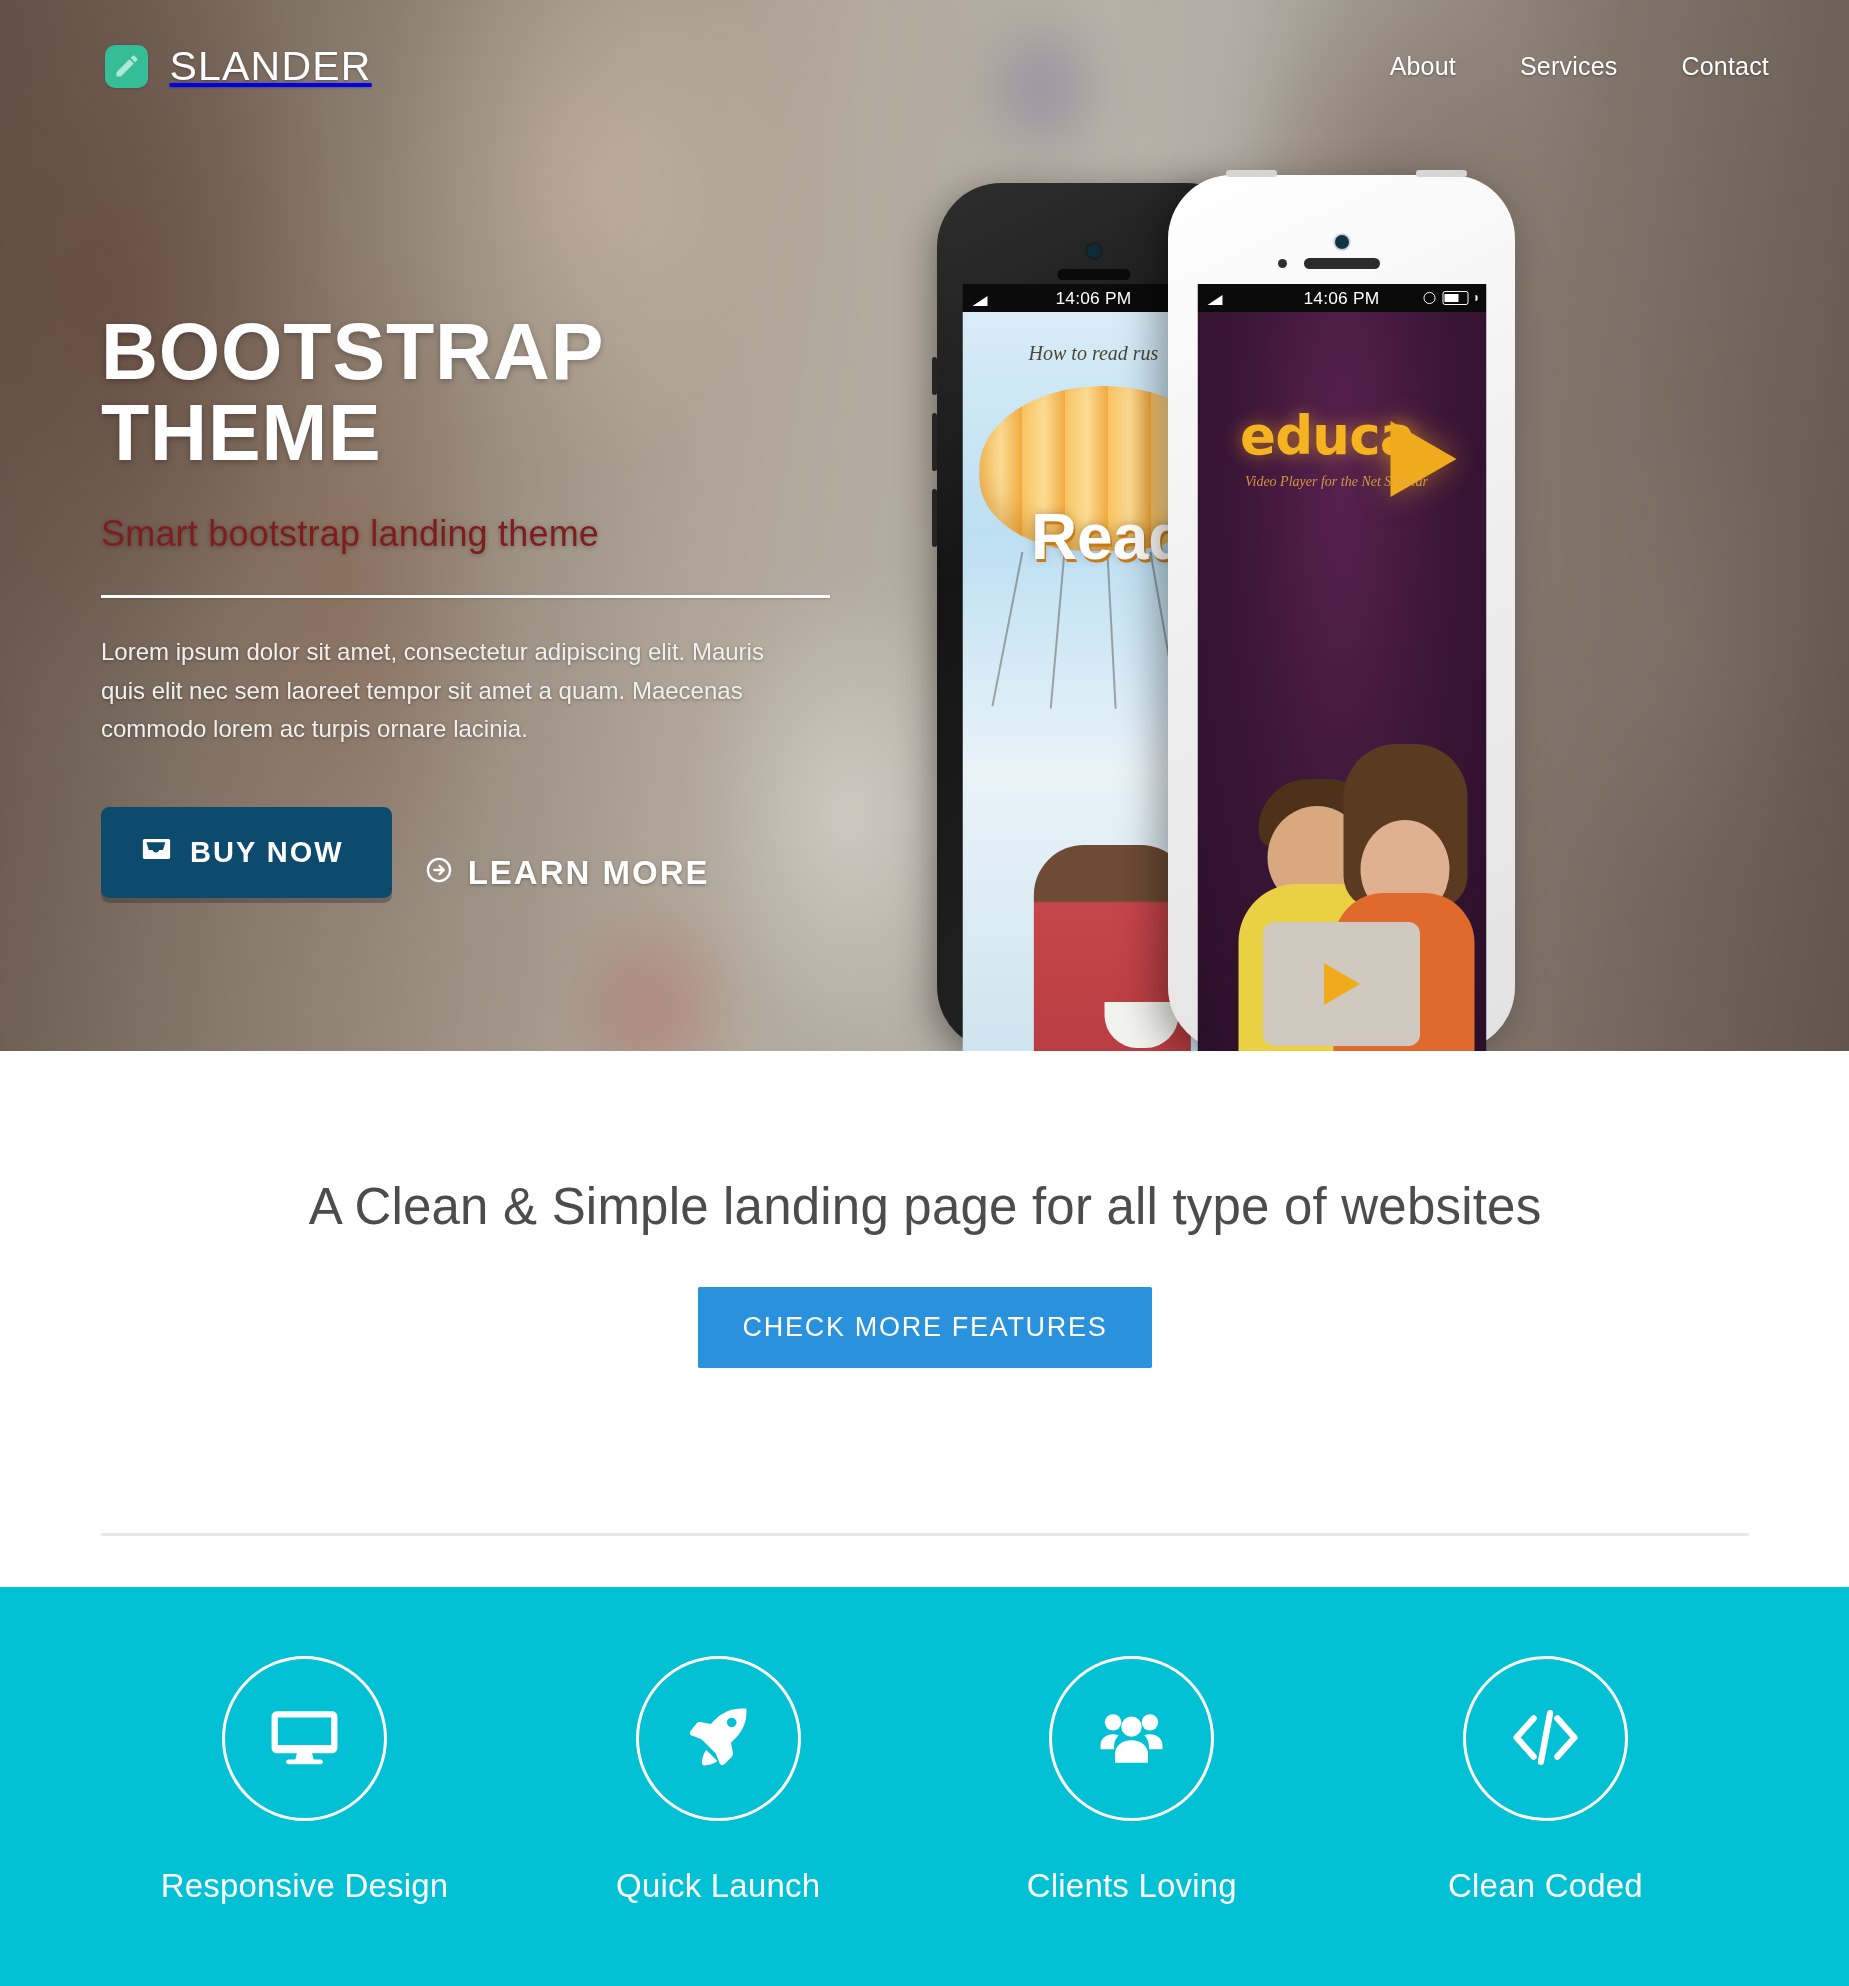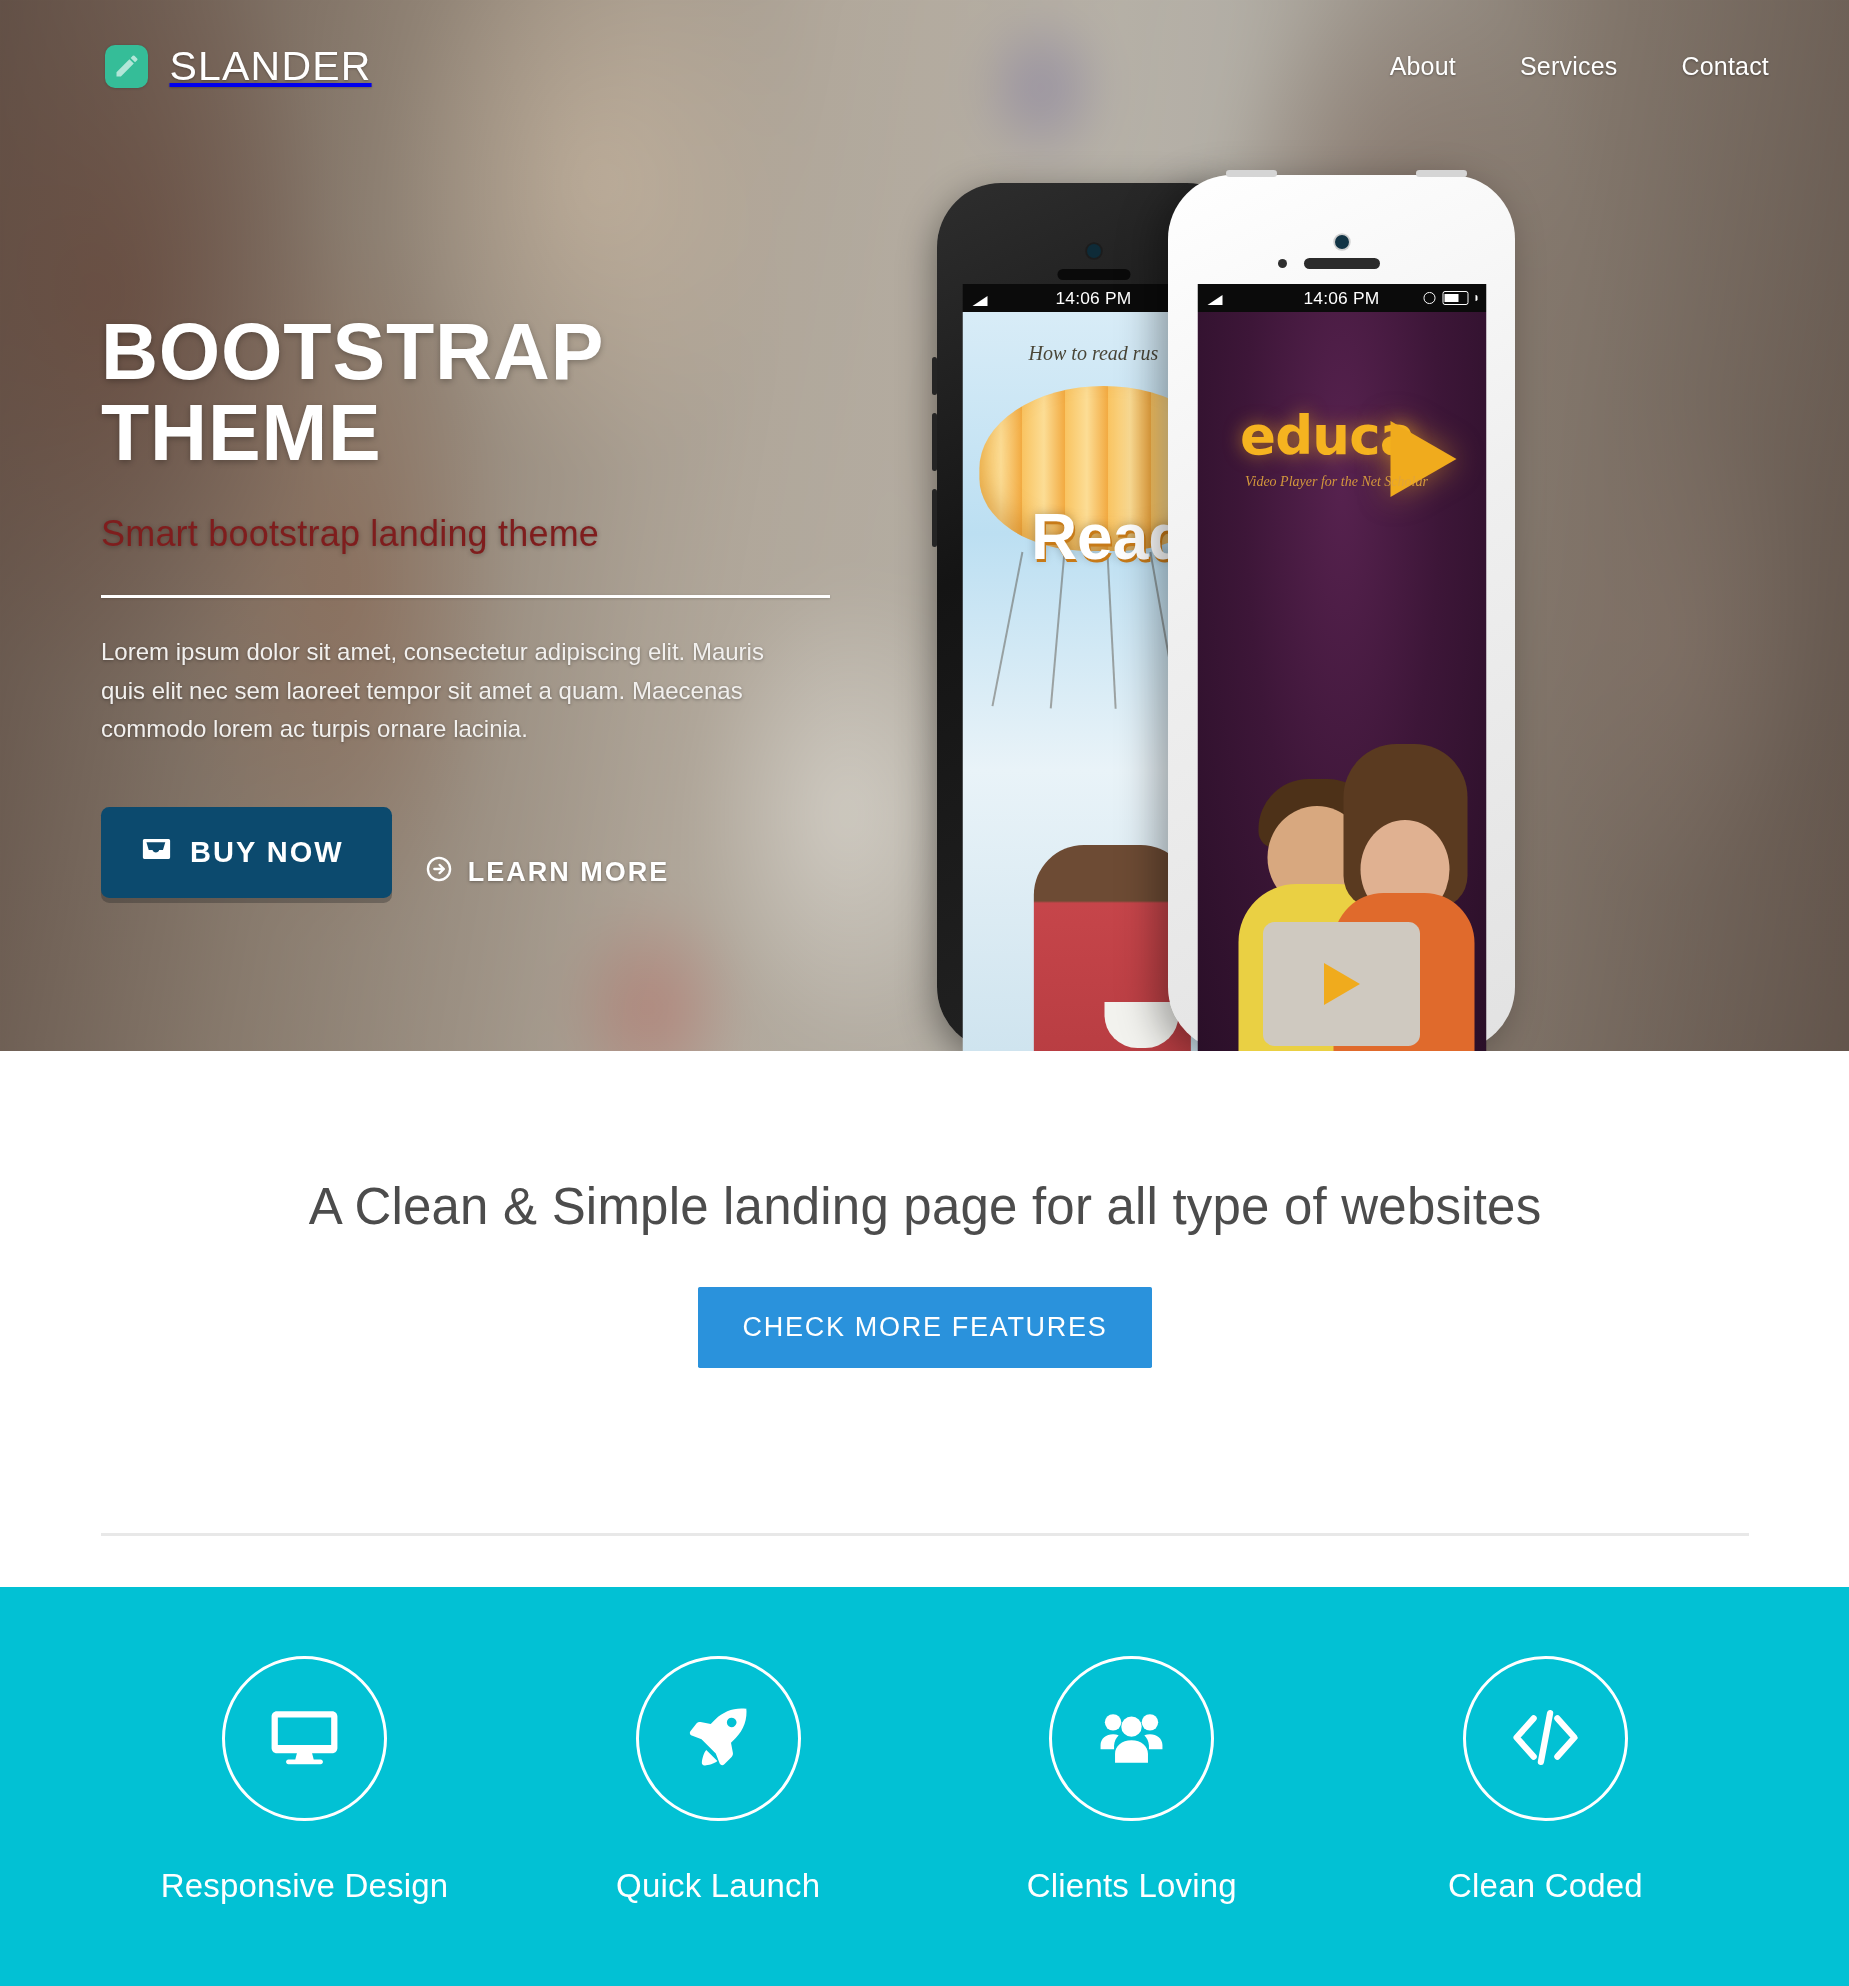--- a/index.html
+++ b/index.html
@@ -113,21 +113,21 @@
     color: #ffffff;
     padding: 28px 48px 28px 40px;
     border-radius: 8.3px;
     font-size: 29px; font-weight: 700; letter-spacing: 2px;
     display: flex; align-items: center; gap: 18px;
     box-shadow: 0 5px 0 rgba(40,40,40,0.35);
     font-family: "Liberation Sans", sans-serif;
   }
   .btn-learn {
     color: #ffffff; text-decoration: none;
-    font-size: 27px; font-weight: 700; letter-spacing: 2px;
+    font-size: 33px; font-weight: 700; letter-spacing: 2px;
     display: flex; align-items: center; gap: 15px;
     text-shadow: 0 0.8px 3.3px rgba(0,0,0,0.35);
     margin-top: 40px;
   }
 
   
   .phones { position: absolute; right: 4px; bottom: 0; width: 926px; height: 876px; z-index: 20; }
   .phone { position: absolute; border-radius: 64px; }
   .phone-black {
     left: 16.5px; top: 8.3px; width: 314px; height: 868px;

